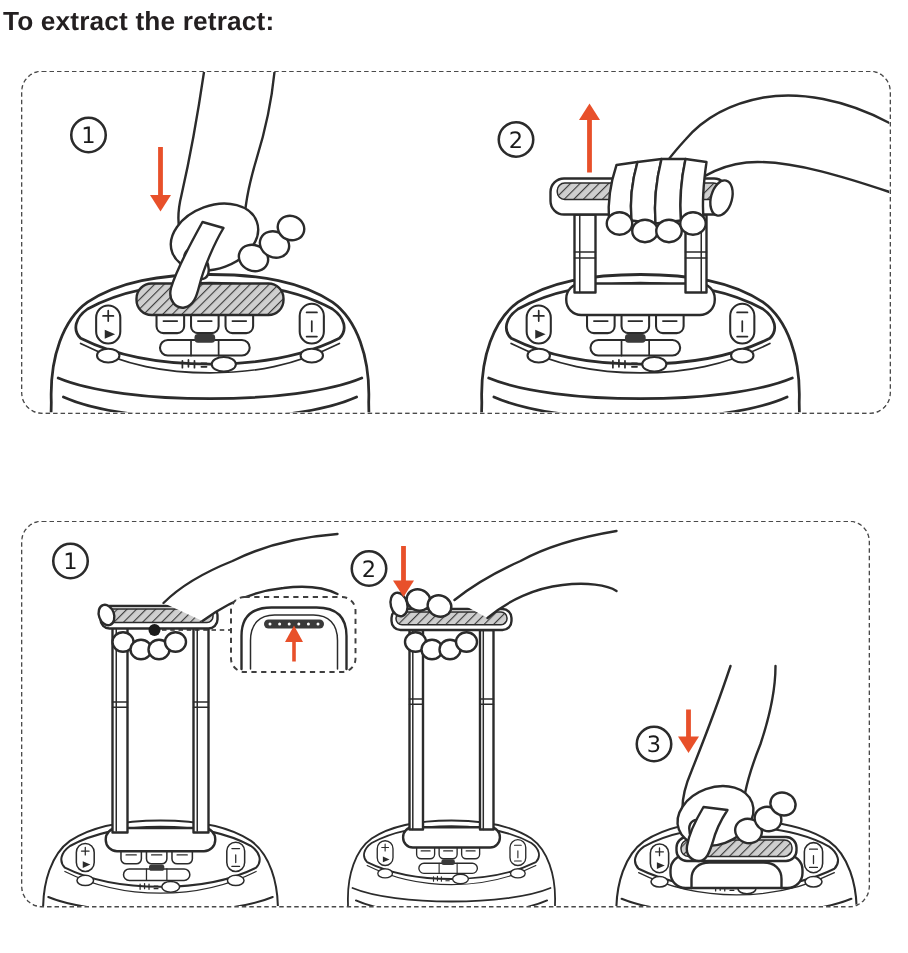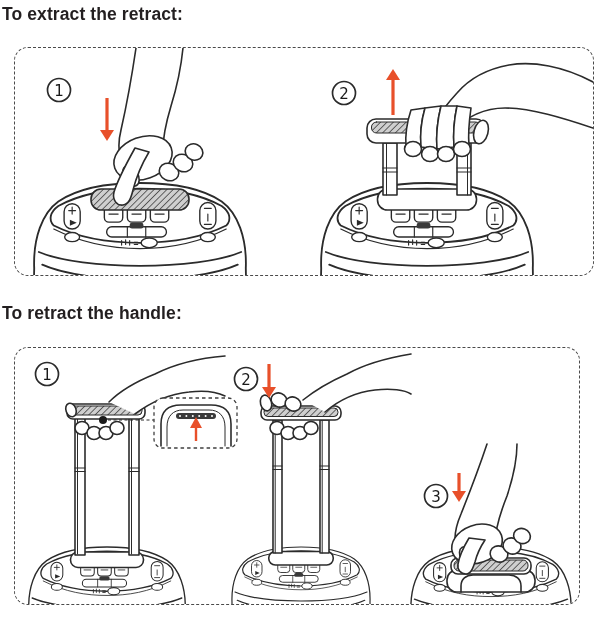--- a/index.html
+++ b/index.html
@@ -107,21 +107,20 @@
           <ellipse class="ink wh" cx="466" cy="84" rx="7" ry="12" transform="rotate(15 466 84)"></ellipse>
         </g>
         <path class="arrow-line" d="M378,67 L378,31" stroke="#e8502a"></path>
         <polygon class="arrow-head" points="371,32 385,32 378,21" fill="#e8502a"></polygon>
         <circle class="badge-circle" cx="329" cy="45" r="11.5"></circle>
         <text class="badge-num" x="329" y="50.5">2</text>
       </g>
     </svg>
   </div>
 
-  <h2 class="sec-title" id="title-retract">To retract the handle:</h2>
 
   <div class="figure-box" id="box-retract">
     <svg viewBox="0 0 564 256" preserveAspectRatio="none">
 
       <g>
         <use href="#spk" transform="translate(11.25,195.6) scale(0.85)"></use>
         <rect x="55.5" y="204" width="73" height="15.5" rx="7.5" class="ink wh"></rect>
         <g>
           <rect x="60" y="70" width="10" height="137" class="ink wh"></rect>
           <path class="thin nf" d="M62.5,70 V206 M60,120 h10 M60,123.5 h10"></path>

